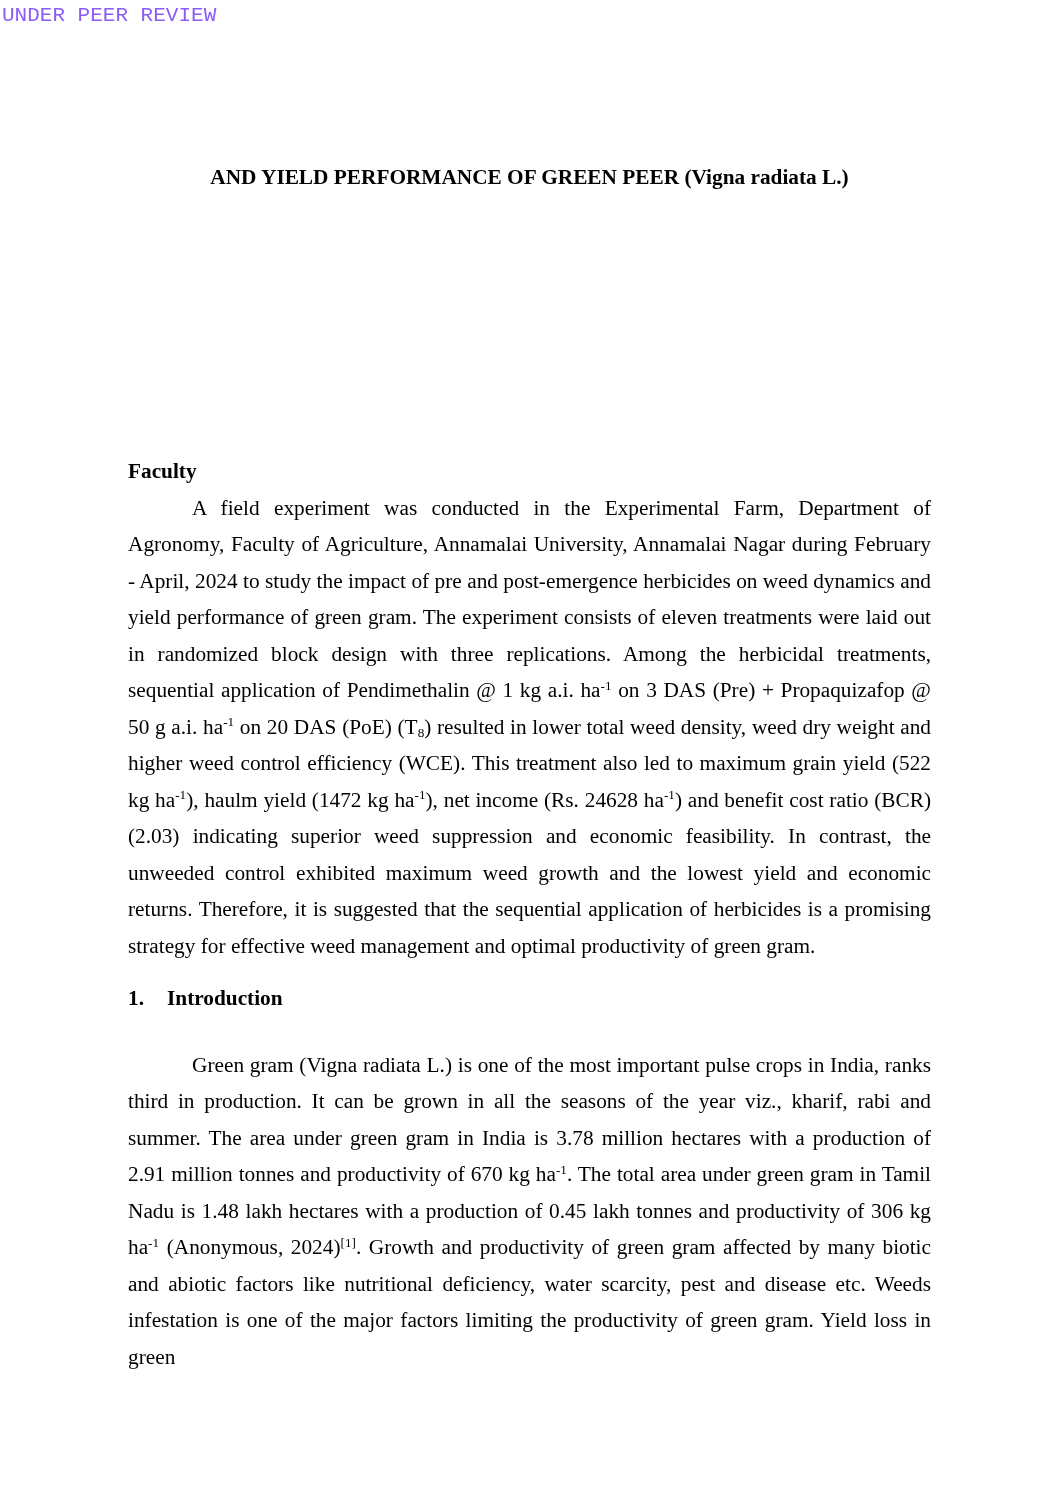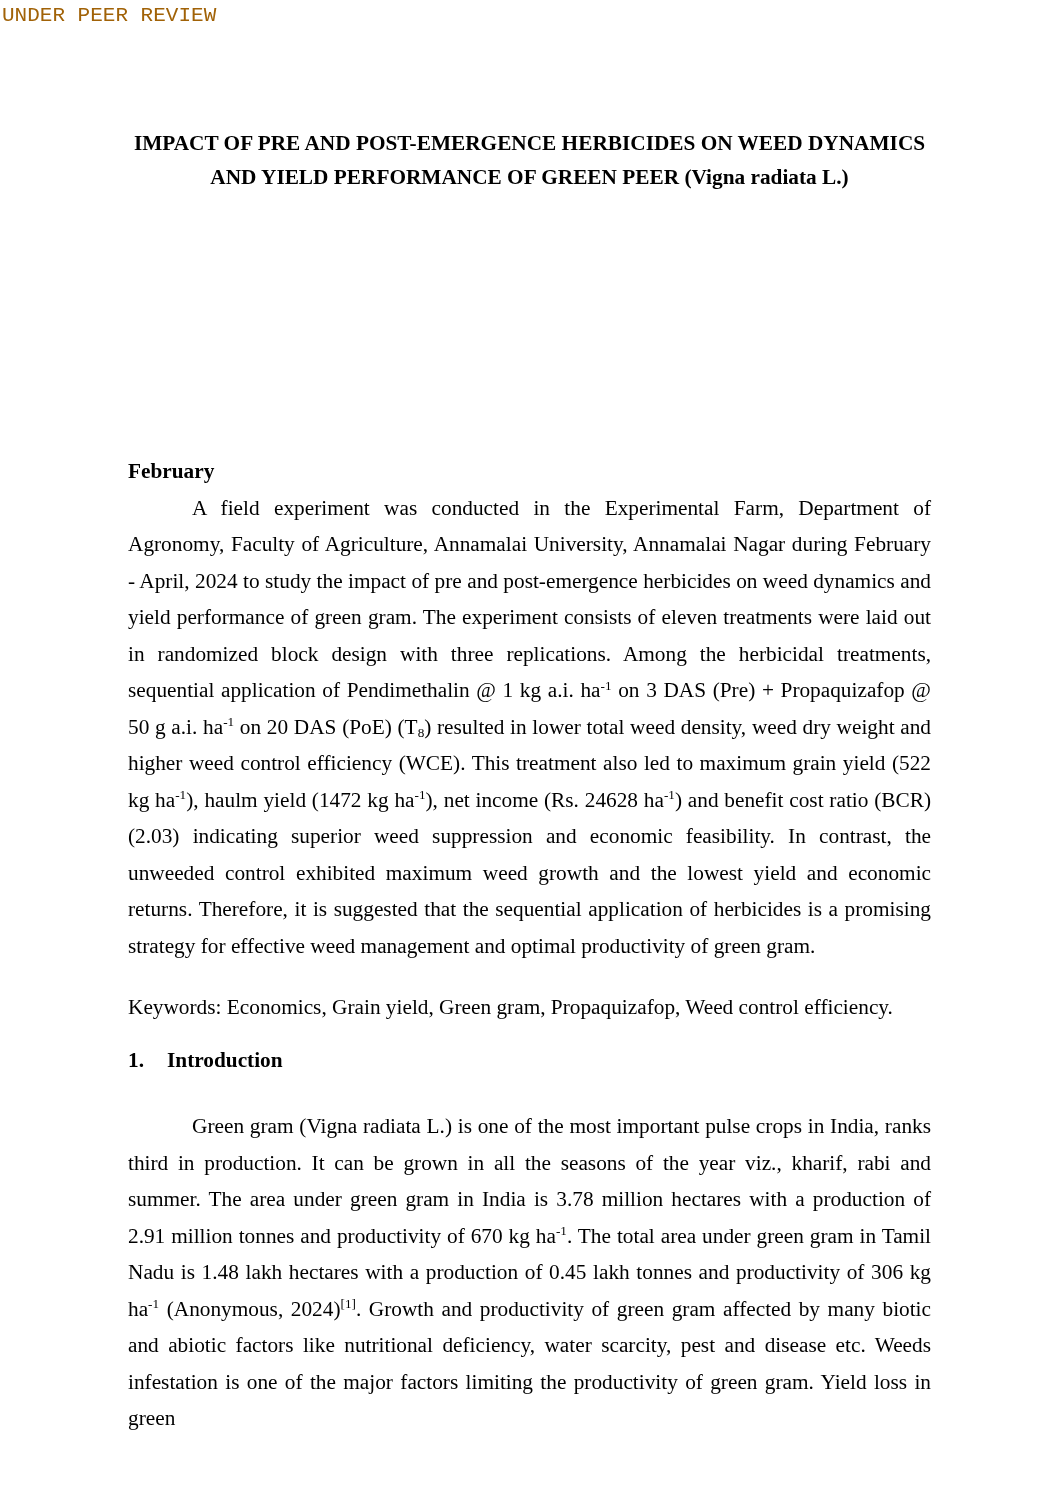--- a/index.html
+++ b/index.html
@@ -11,21 +11,21 @@
     overflow: hidden;
     font-family: "Liberation Serif", serif;
     color: #000000;
   }
   .banner {
     position: absolute;
     top: 4px;
     left: 2px;
     font-family: "Liberation Mono", "DejaVu Sans Mono", monospace;
     font-size: 21px;
-    color: #a16207;
+    color: #8b5cf6;
     white-space: pre;
   }
   .content {
     position: absolute;
     left: 128px;
     top: 0;
     width: 803px;
     font-size: 21.3px;
   }
   .title {
@@ -65,26 +65,25 @@
   sub { top: 0.3em; }
 </style>
 </head>
 <body>
 
 <div class="page">
   <div class="banner">UNDER PEER REVIEW</div>
 
   <div class="content">
 
-    <h1 class="title"><span>IMPACT OF PRE AND POST-EMERGENCE HERBICIDES ON WEED DYNAMICS</span><br><span>AND YIELD PERFORMANCE OF GREEN PEER (</span><span class="italic">Vigna radiata</span><span> L.)</span></h1>
+    <h1 class="title"><br><span>AND YIELD PERFORMANCE OF GREEN PEER (</span><span class="italic">Vigna radiata</span><span> L.)</span></h1>
 
-    <h2 class="heading abstract-heading">February</h2>
+    <h2 class="heading abstract-heading">Faculty</h2>
 
     <p class="para abstract-para"><span>A field experiment was conducted in the Experimental Farm, Department of Agronomy, Faculty of Agriculture, Annamalai University, Annamalai Nagar during February - April, 2024 to study the impact of pre and post-emergence herbicides on weed dynamics and yield performance of green gram. The experiment consists of eleven treatments were laid out in randomized block design with three replications. Among the herbicidal treatments, sequential application of Pendimethalin @ 1 kg a.i. ha</span><sup>-1</sup><span> on 3 DAS (Pre) + Propaquizafop @ 50 g a.i. ha</span><sup>-1</sup><span> on 20 DAS (PoE) (T</span><sub>8</sub><span>) resulted in lower total weed density, weed dry weight and higher weed control efficiency (WCE). This treatment also led to maximum grain yield (522 kg ha</span><sup>-1</sup><span>), haulm yield (1472 kg ha</span><sup>-1</sup><span>), net income (Rs. 24628 ha</span><sup>-1</sup><span>) and benefit cost ratio (BCR) (2.03) indicating superior weed suppression and economic feasibility. In contrast, the unweeded control exhibited maximum weed growth and the lowest yield and economic returns. Therefore, it is suggested that the sequential application of herbicides is a promising strategy for effective weed management and optimal productivity of green gram.</span></p>
 
-    <p class="keywords">Keywords: Economics, Grain yield, Green gram, Propaquizafop, Weed control efficiency.</p>
 
     <h2 class="heading intro-heading"><span class="intro-number">1.</span><span>Introduction</span></h2>
 
     <p class="para intro-para"><span>Green gram (</span><span class="italic">Vigna radiata</span><span> L.) is one of the most important pulse crops in India, ranks third in production. It can be grown in all the seasons of the year </span><span class="italic">viz., kharif, rabi</span><span> and </span><span class="italic">summer</span><span>. The area under green gram in India is 3.78 million hectares with a production of 2.91 million tonnes and productivity of 670 kg ha</span><sup>-1</sup><span>. The total area under green gram in Tamil Nadu is 1.48 lakh hectares with a production of 0.45 lakh tonnes and productivity of 306 kg ha</span><sup>-1</sup><span> (Anonymous, 2024)</span><sup>[1]</sup><span>. Growth and productivity of green gram affected by many biotic and abiotic factors like nutritional deficiency, water scarcity, pest and disease etc. Weeds infestation is one of the major factors limiting the productivity of green gram. Yield loss in green</span></p>
 
   </div>
 </div>
 
 </body></html>

